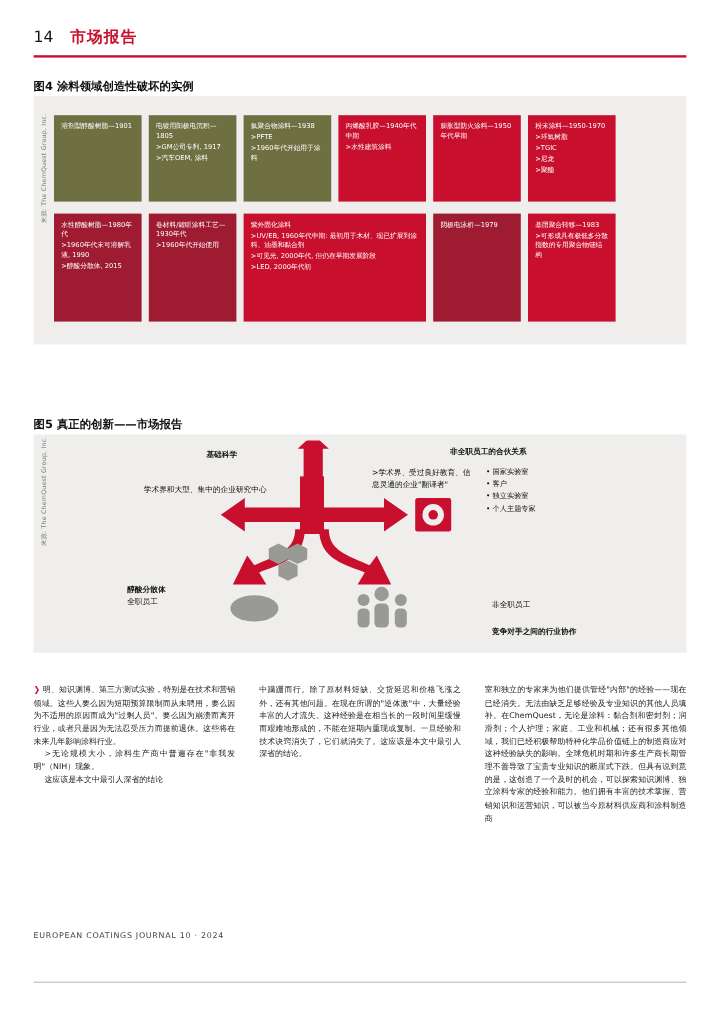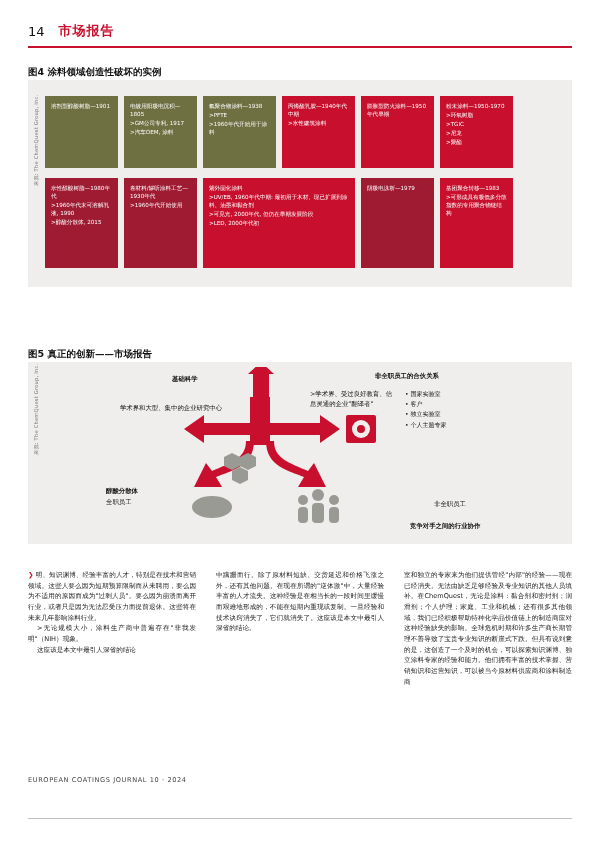--- a/index.html
+++ b/index.html
@@ -224,24 +224,24 @@
 
   <div class="f5-label f5-bold" style="left:375px;top:372px;">非全职员工的合伙关系</div>
   <div class="f5-list" style="left:405px;top:389px;">
     <div>• 国家实验室</div>
     <div>• 客户</div>
     <div>• 独立实验室</div>
     <div>• 个人主题专家</div>
   </div>
 
   <div class="f5-label f5-bold" style="left:410px;top:490px;margin-top:32px;">竞争对手之间的行业协作</div>
-  <div class="f5-label" style="left:410px;top:500px;margin-left:24px;">非全职员工</div>
+  <div class="f5-label" style="left:410px;top:500px;">非全职员工</div>
 
   <div class="col" id="col1">
-    <p class="noind"><span class="bulletglyph">❯</span> <span>明、知识渊博、经验丰富的人才，特别是在技术和营销领域。这些人要么因为短期预算限制而从未聘用，要么因为不适用的原因而成为"过剩人员"。要么因为崩溃而离开行业，或者只是因为无法忍受压力而提前退休。这些将在未来几年影响涂料行业。</span></p>
+    <p class="noind"><span class="bulletglyph">❯</span> <span>明、知识渊博、第三方测试实验，特别是在技术和营销领域。这些人要么因为短期预算限制而从未聘用，要么因为不适用的原因而成为"过剩人员"。要么因为崩溃而离开行业，或者只是因为无法忍受压力而提前退休。这些将在未来几年影响涂料行业。</span></p>
     <p>&gt;无论规模大小，涂料生产商中普遍存在"非我发明"（NIH）现象。</p>
     <p>这应该是本文中最引人深省的结论</p>
   </div>
 
   <div class="col" id="col2">
     <p class="noind">中蹒跚而行。除了原材料短缺、交货延迟和价格飞涨之外，还有其他问题。在现在所谓的"逆体激"中，大量经验丰富的人才流失。这种经验是在相当长的一段时间里缓慢而艰难地形成的，不能在短期内重现或复制。一旦经验和技术诀窍消失了，它们就消失了。这应该是本文中最引人深省的结论。</p>
   </div>
 
   <div class="col" id="col3">
     <p class="noind">室和独立的专家来为他们提供管经"内部"的经验——现在已经消失。无法由缺乏足够经验及专业知识的其他人员填补。在ChemQuest，无论是涂料：黏合剂和密封剂；润滑剂；个人护理；家庭、工业和机械；还有很多其他领域，我们已经积极帮助特种化学品价值链上的制造商应对这种经验缺失的影响。全球危机时期和许多生产商长期管理不善导致了宝贵专业知识的断崖式下跌。但具有说到意的是，这创造了一个及时的机会，可以探索知识渊博、独立涂料专家的经验和能力。他们拥有丰富的技术掌握、营销知识和运营知识，可以被当今原材料供应商和涂料制造商</p>

